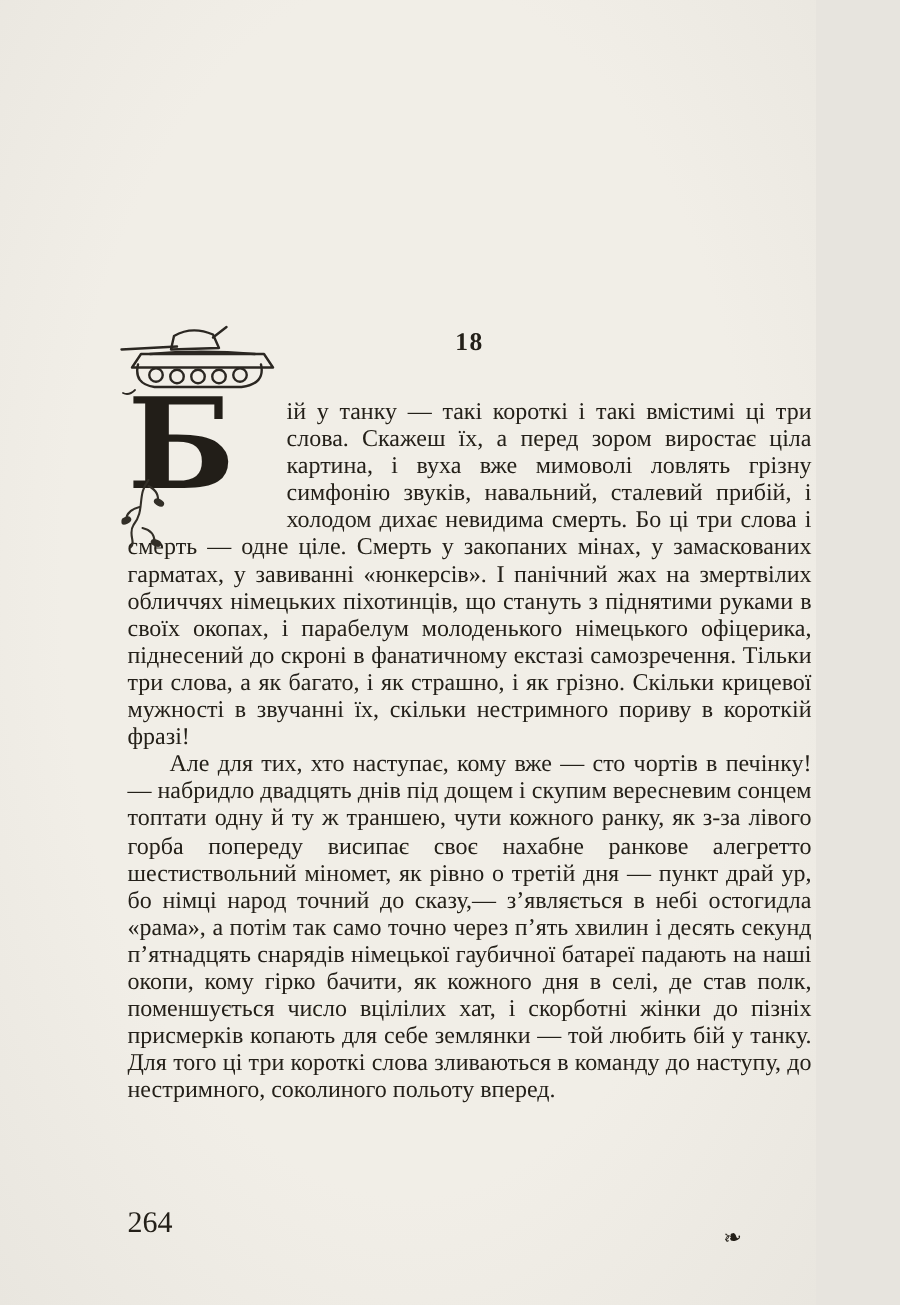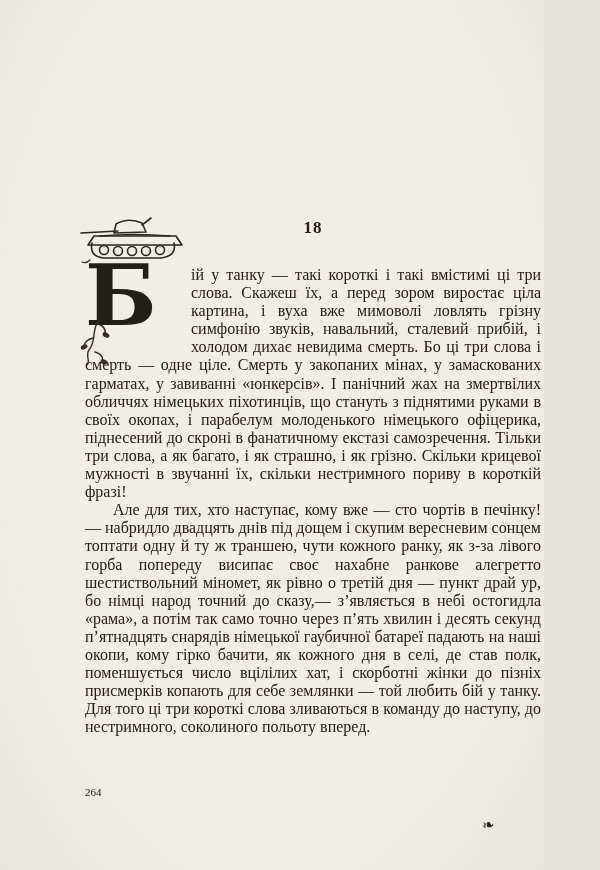--- a/index.html
+++ b/index.html
@@ -54,22 +54,22 @@
   .flourish {
     position: absolute;
     left: -4px; top: 52px;
   }
   .tank {
     position: absolute;
     left: 78px; top: 212px;
   }
   .pagenum {
     position: absolute;
-    left: 85px; top: 786px;
-    font-size: 11px;
+    left: 85px; top: 804px;
+    font-size: 20px;
     color: #242019;
   }
   .ornament {
     position: absolute;
     left: 482px; top: 816px;
     font-family: "DejaVu Sans", sans-serif;
     font-size: 15px;
     color: #242019;
     transform: rotate(-8deg);
   }

